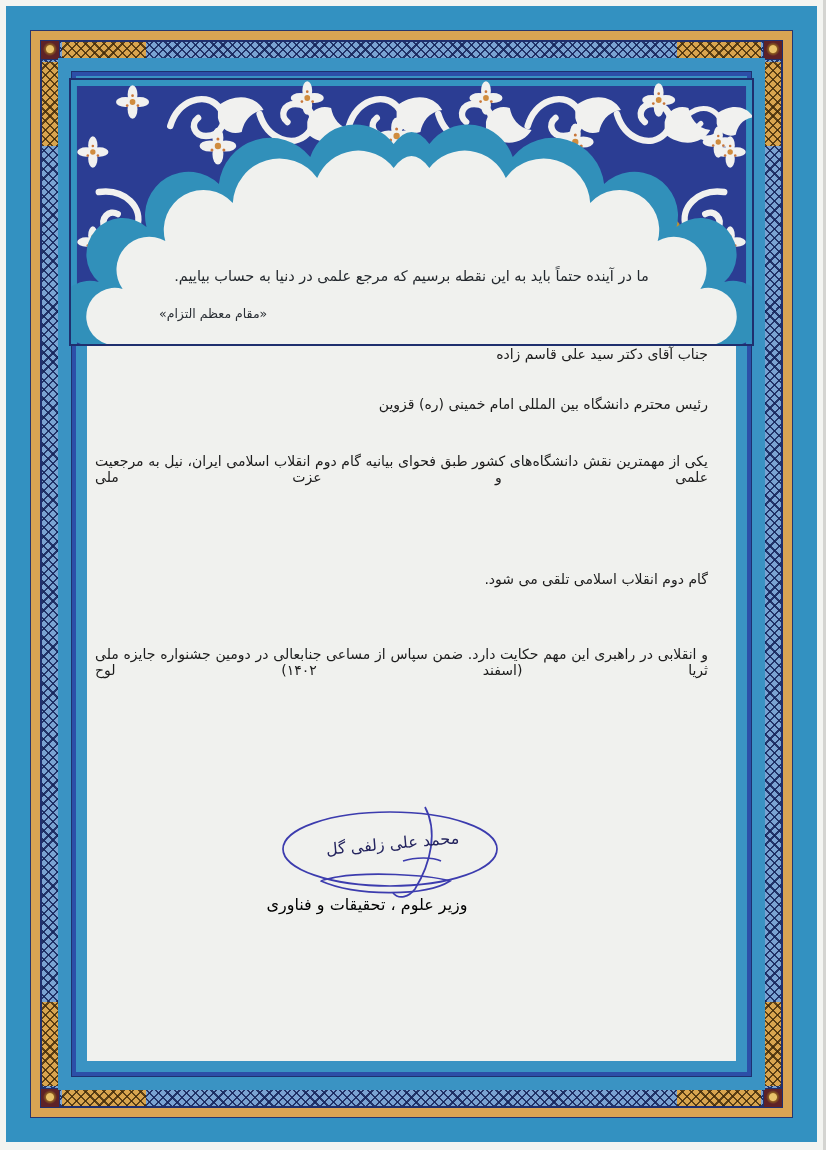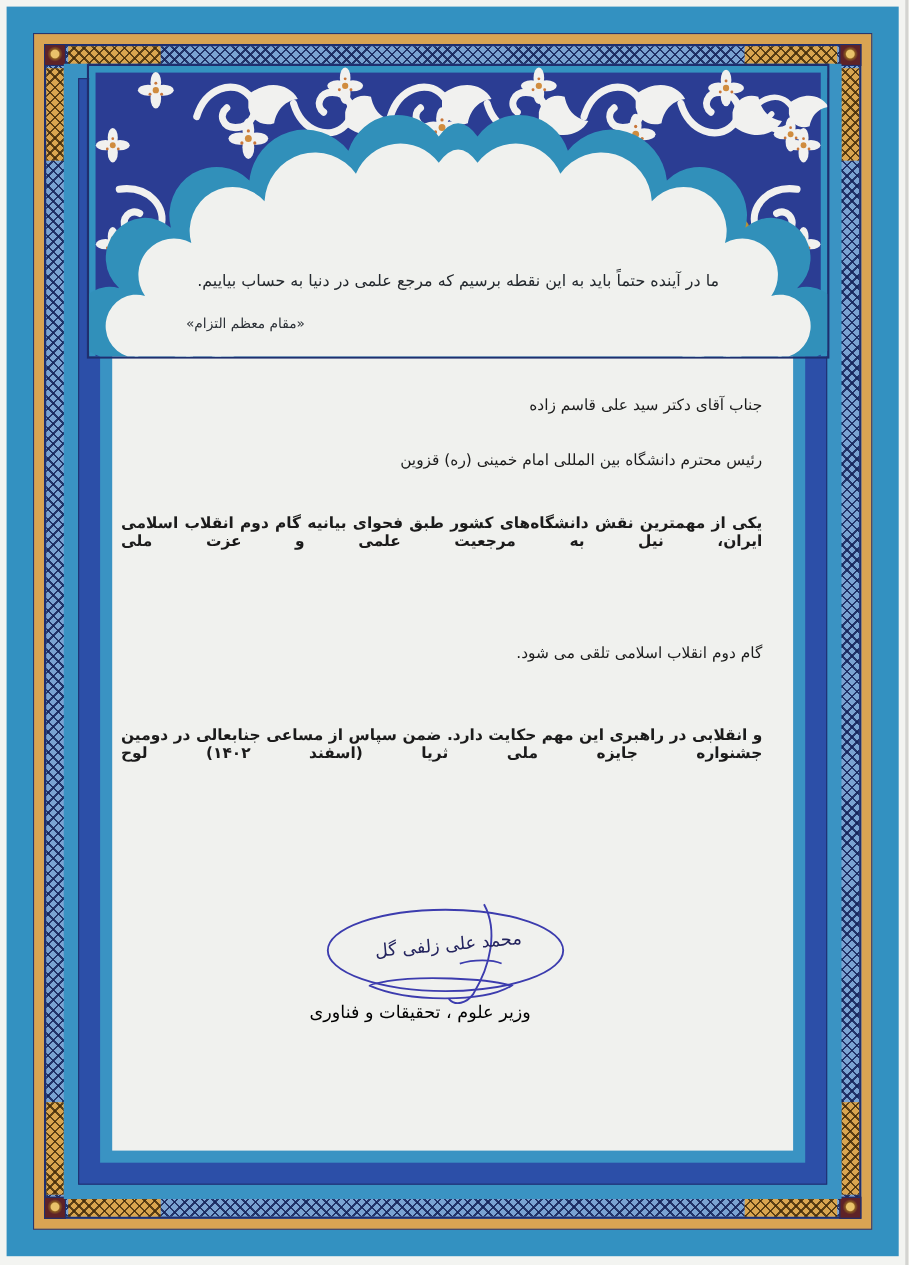--- a/index.html
+++ b/index.html
@@ -12,44 +12,44 @@
   .b1{height:100%;box-sizing:border-box;background:#3391c1;padding:24px;}
   .b2{height:100%;box-sizing:border-box;background:#d9a453;padding:9px;
       border:1px solid #27366f;}
   .b3{height:100%;box-sizing:border-box;position:relative;
       border:2px solid #1f2f6e;padding:16px;
       background-color:#7aa3d2;
       background-image:
         repeating-linear-gradient(45deg,rgba(20,34,88,.85) 0 1.6px,transparent 1.6px 6.5px),
         repeating-linear-gradient(-45deg,rgba(20,34,88,.85) 0 1.6px,transparent 1.6px 6.5px);}
   .b4{height:100%;box-sizing:border-box;background:#3a93c3;padding:13px;position:relative;}
-  .b5{height:100%;box-sizing:border-box;background:#2c4fa8;padding:19px;border:1px solid #1e3170;}
+  .b5{height:100%;box-sizing:border-box;background:#2c4fa8;padding:4px;border:1px solid #1e3170;}
   .b6{height:100%;box-sizing:border-box;background:#3a93c3;padding:11px;}
   .paper{height:100%;box-sizing:border-box;background:#f0f1ee;position:relative;z-index:1;}
   
   .cap{position:absolute;background-color:#d9a54f;
        background-image:
         repeating-linear-gradient(45deg,rgba(62,40,8,.8) 0 1.6px,transparent 1.6px 6.5px),
         repeating-linear-gradient(-45deg,rgba(62,40,8,.8) 0 1.6px,transparent 1.6px 6.5px);}
   .cap.h{height:16px;width:84px;}
   .cap.v{width:16px;height:84px;}
   .rosette{position:absolute;width:20px;height:20px;box-sizing:border-box;
        border:1px solid #1f2f6e;background:#5e2227;
        background-image:radial-gradient(circle at 50% 45%,#e9c26a 0 3.5px,#8a5a20 4.5px,#5e2227 7px);}
   
-  .header-panel{position:absolute;top:0;left:11px;right:11px;height:264px;z-index:5;
-       border:2px solid #1f2f6e;box-sizing:content-box;margin-left:10px;}
+  .header-panel{position:absolute;top:20px;left:11px;right:11px;height:264px;z-index:5;
+       border:2px solid #1f2f6e;box-sizing:content-box;}
   .header-panel svg{display:block;width:100%;height:100%;}
   .quote{position:absolute;left:60px;right:60px;top:188px;text-align:center;
        font-size:14.5px;color:#24292e;letter-spacing:.2px;}
   .quote-attr{position:absolute;left:88px;top:226px;font-size:12.5px;color:#2a2f35;}
   
   .line{position:absolute;left:8px;right:28px;direction:rtl;unicode-bidi:plaintext;
         font-size:14px;color:#1b1b1b;white-space:nowrap;text-align:right;}
-  .line.wrapfull{white-space:normal;text-align:justify;text-align-last:justify;font-weight:bold;}
+  .line.wrapfull{white-space:normal;text-align:justify;text-align-last:justify;}
   .sig-svg{position:absolute;left:188px;top:710px;width:240px;height:112px;}
   .sig-title{position:absolute;left:115px;width:330px;top:808px;text-align:center;
         direction:rtl;font-size:16px;color:#000000;}
 </style>
 </head>
 <body>
 
 <div class="scan">
   <div class="b1">
     <div class="b2">

